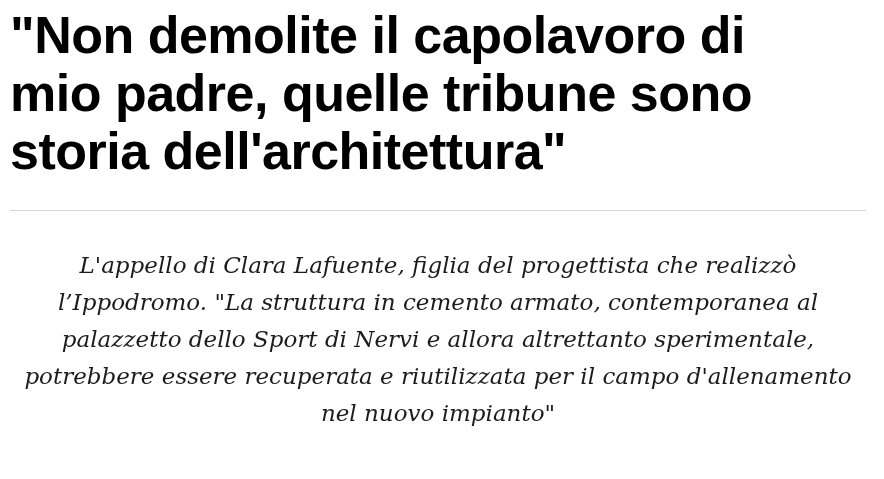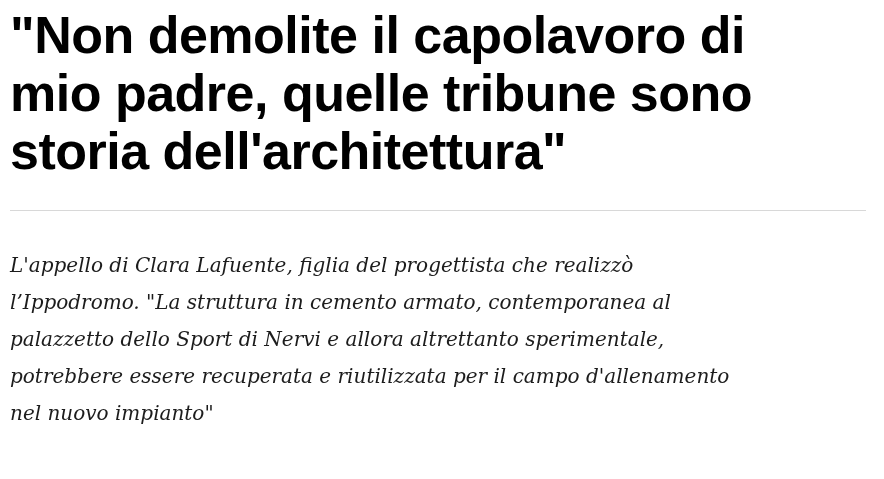--- a/index.html
+++ b/index.html
@@ -31,24 +31,25 @@
     border: none;
     border-top: 1px solid #d8d8d8;
     margin: 30px 0 0 0;
     width: 856px;
   }
   .subtitle {
     margin: 36px 0 0 0;
     font-family: "DejaVu Serif", serif;
     font-style: italic;
     font-weight: 400;
-    font-size: 20px;
+    font-size: 23px;
     line-height: 37px;
     color: #1c1c1c;
     white-space: pre-line;
+    text-align: center;
   }
 </style>
 </head>
 <body>
 
 <div class="page">
 
   <h1 class="headline">"Non demolite il capolavoro di
 mio padre, quelle tribune sono
 storia dell'architettura"</h1>

